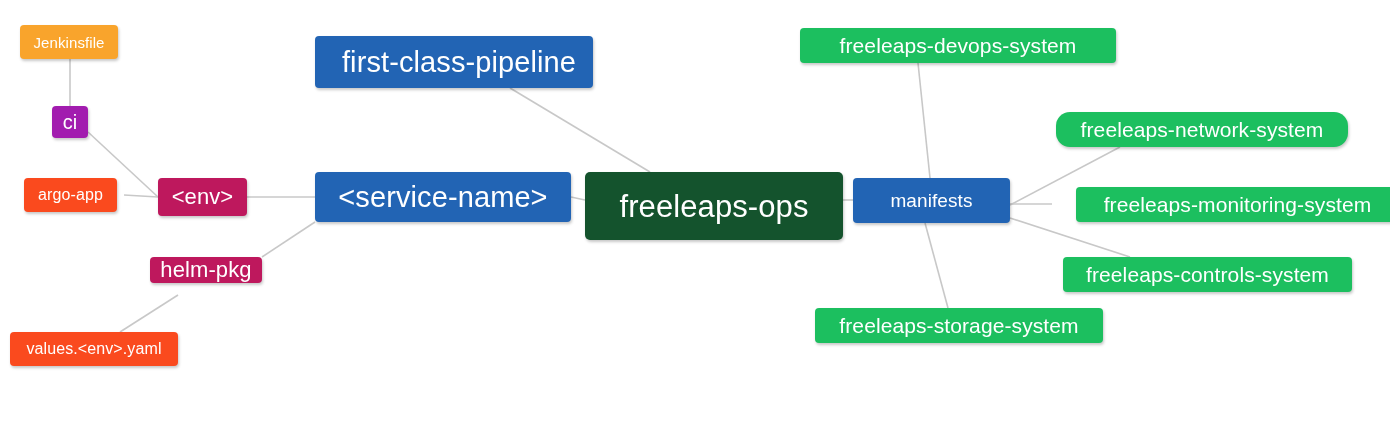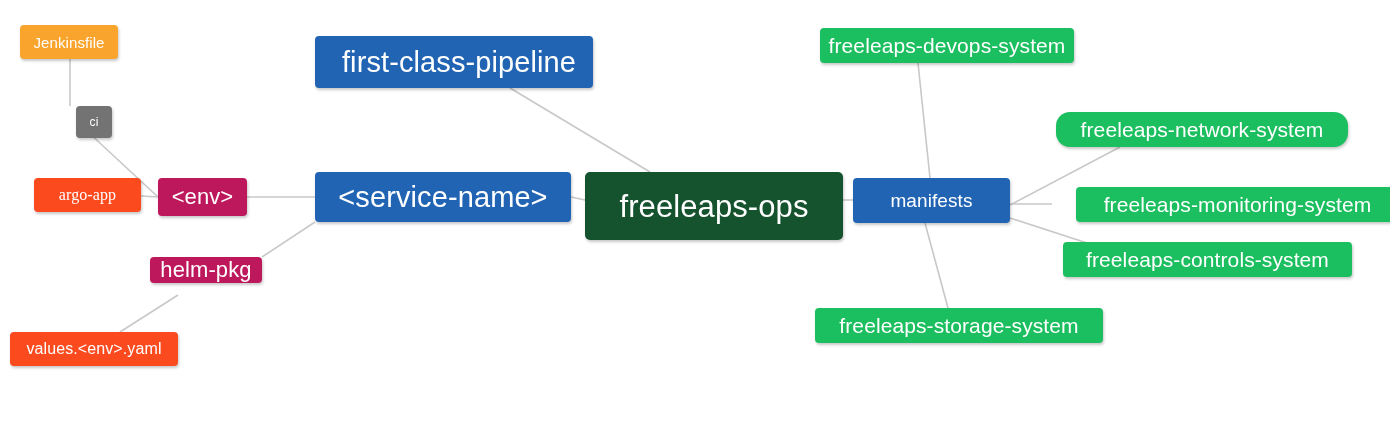--- a/index.html
+++ b/index.html
@@ -40,21 +40,21 @@
     box-shadow: 1px 2px 3px rgba(0,0,0,0.22);
     z-index: 2;
     padding: 0 10px;
   }
   .n-root    { background: #14532d; font-size: 31px; border-radius: 5px; }
   .n-blue-lg { background: #2264b4; font-size: 29px; }
   .n-blue-md { background: #2264b4; font-size: 19px; }
   .n-green-lg{ background: #be185d; font-size: 22px; }
   .n-green-md{ background: #1cbf5f; font-size: 21px; }
   .n-orange  { background: #f9a42c; font-size: 15px; }
-  .n-red     { background: #737373; font-size: 12px; margin-left: 24px; }
+  .n-red     { background: #a21caf; font-size: 20px; }
   .n-red-md  { background: #fa4a1e; font-size: 16px; }
 </style>
 </head>
 <body>
 
 <div id="mindmap">
   <svg id="edges" viewBox="0 0 1390 421" width="1390" height="421">
       <line x1="70" y1="59" x2="70" y2="106" stroke="#c8c8c8" stroke-width="1.6"></line>
       <line x1="88" y1="132" x2="158" y2="197" stroke="#c8c8c8" stroke-width="1.6"></line>
       <line x1="124" y1="195" x2="158" y2="197" stroke="#c8c8c8" stroke-width="1.6"></line>
@@ -66,27 +66,27 @@
       <line x1="843" y1="200" x2="853" y2="200" stroke="#c8c8c8" stroke-width="1.6"></line>
       <line x1="930" y1="178" x2="918" y2="63" stroke="#c8c8c8" stroke-width="1.6"></line>
       <line x1="1010" y1="205" x2="1120" y2="147" stroke="#c8c8c8" stroke-width="1.6"></line>
       <line x1="1010" y1="204" x2="1052" y2="204" stroke="#c8c8c8" stroke-width="1.6"></line>
       <line x1="1010" y1="218" x2="1130" y2="257" stroke="#c8c8c8" stroke-width="1.6"></line>
       <line x1="925" y1="223" x2="948" y2="308" stroke="#c8c8c8" stroke-width="1.6"></line>
     </svg>
   <div id="node-layer">
       <div class="node n-orange" style="left: 20px; top: 25px; width: 98px; height: 34px;">Jenkinsfile</div>
       <div class="node n-red" style="left: 52px; top: 106px; width: 36px; height: 32px;">ci</div>
-      <div class="node n-red-md" style="left: 34px; top: 178px; width: 107px; height: 34px; font-family: Liberation Serif, serif;">argo-app</div>
+      <div class="node n-red-md" style="left: 24px; top: 178px; width: 93px; height: 34px;">argo-app</div>
       <div class="node n-green-lg" style="left: 158px; top: 178px; width: 89px; height: 38px;">&lt;env&gt;</div>
       <div class="node n-green-lg" style="left: 150px; top: 257px; width: 112px; height: 26px;">helm-pkg</div>
       <div class="node n-red-md" style="left: 10px; top: 332px; width: 168px; height: 34px;">values.&lt;env&gt;.yaml</div>
       <div class="node n-blue-lg" style="left: 315px; top: 36px; width: 278px; height: 52px; padding-left: 20px;">first-class-pipeline</div>
       <div class="node n-blue-lg" style="left: 315px; top: 172px; width: 256px; height: 50px;">&lt;service-name&gt;</div>
       <div class="node n-root" style="left: 585px; top: 172px; width: 258px; height: 68px;">freeleaps-ops</div>
       <div class="node n-blue-md" style="left: 853px; top: 178px; width: 157px; height: 45px;">manifests</div>
-      <div class="node n-green-md" style="left: 820px; top: 28px; width: 254px; height: 35px;">freeleaps-devops-system</div>
+      <div class="node n-green-md" style="left: 800px; top: 28px; width: 316px; height: 35px;">freeleaps-devops-system</div>
       <div class="node n-green-md" style="left: 1056px; top: 112px; width: 292px; height: 35px; border-radius: 14px;">freeleaps-network-system</div>
       <div class="node n-green-md" style="left: 1052px; top: 187px; width: 323px; height: 35px; margin-left: 24px;">freeleaps-monitoring-system</div>
-      <div class="node n-green-md" style="left: 1063px; top: 242px; width: 289px; height: 35px;">freeleaps-controls-system</div>
+      <div class="node n-green-md" style="left: 1063px; top: 257px; width: 289px; height: 35px;">freeleaps-controls-system</div>
       <div class="node n-green-md" style="left: 815px; top: 308px; width: 288px; height: 35px;">freeleaps-storage-system</div>
     </div>
 </div>
 
 </body></html>

